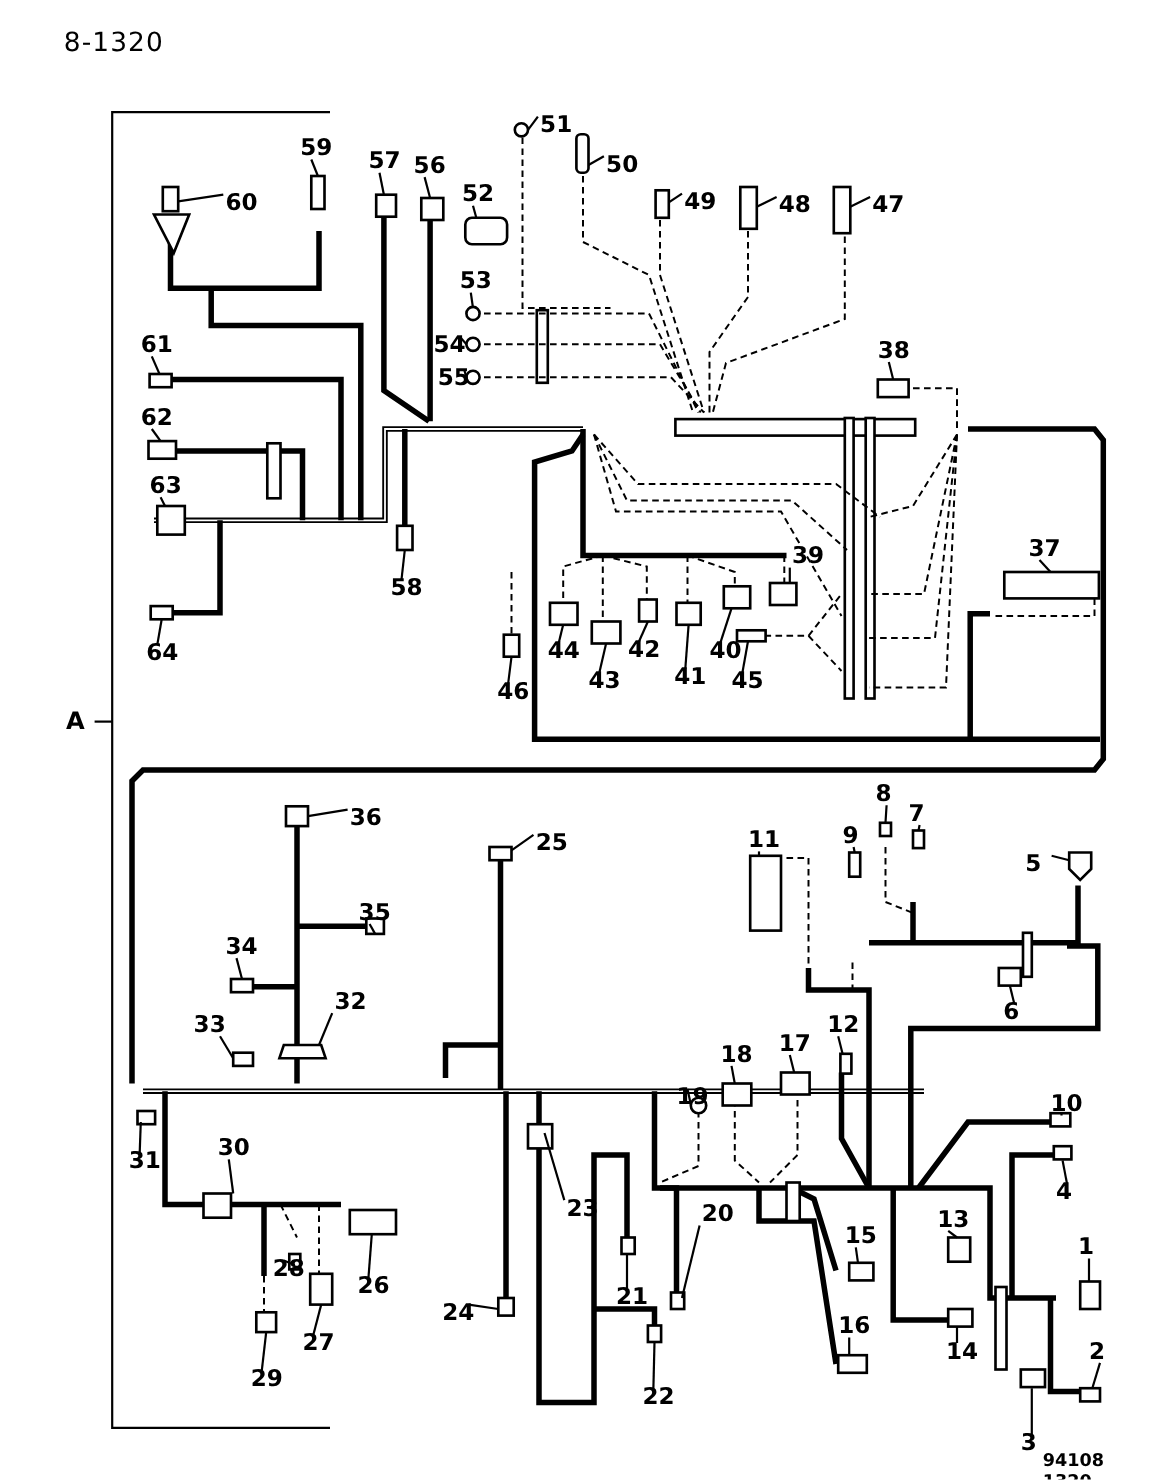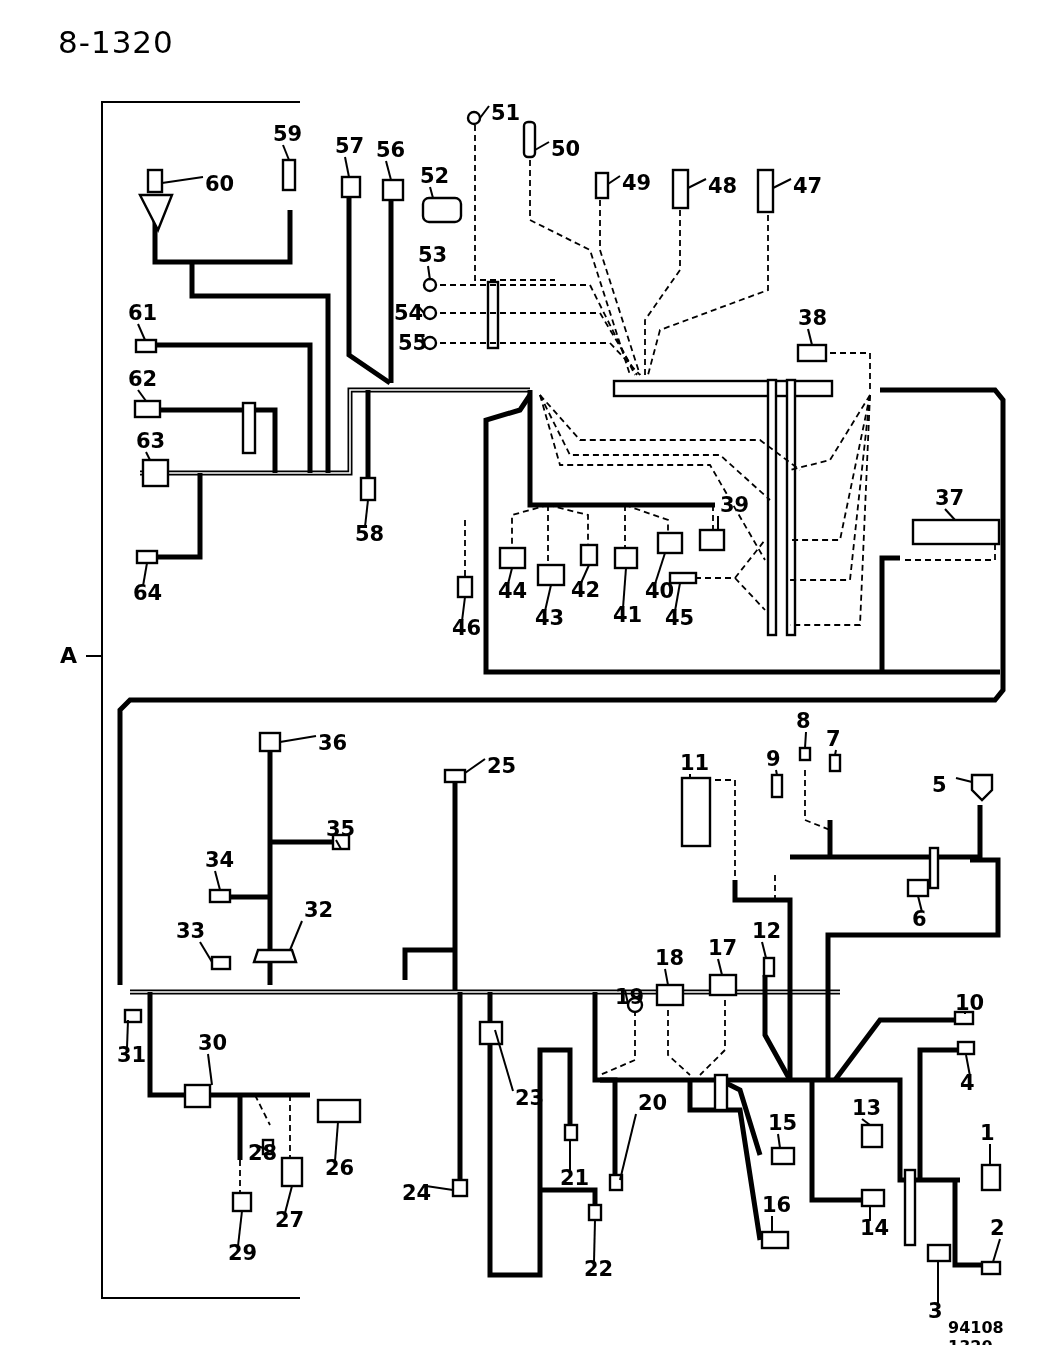--- a/index.html
+++ b/index.html
@@ -1,17 +1,17 @@
 <!DOCTYPE html>
 <html><head>
 <meta charset="utf-8">
 <style>
   html, body { margin: 0; padding: 0; background: #ffffff; }
   body { width: 1046px; height: 1345px; position: relative; overflow: hidden; font-family: "DejaVu Sans", sans-serif; }
-  #page-title { position: absolute; left: 58px; top: 24px; font-size: 31px; color: #000; letter-spacing: 1px; }
+  #page-title { position: absolute; left: 58px; top: 24px; font-size: 24px; color: #000; letter-spacing: 1px; }
   #fig-code { position: absolute; left: 948px; top: 1318px; font-size: 16px; font-weight: bold; color: #000; }
   svg#diagram { position: absolute; left: 0; top: 0; }
   .wire { fill: none; stroke: #000; stroke-width: 5; }
   .wire-in { fill: none; stroke: #fff; stroke-width: 1.6; }
   .dash { fill: none; stroke: #000; stroke-width: 1.8; stroke-dasharray: 6 4; }
   .thin { fill: none; stroke: #000; stroke-width: 2; }
   .part { fill: #fff; stroke: #000; stroke-width: 2.4; }
   .callout { font-family: "DejaVu Sans", sans-serif; font-weight: bold; font-size: 21px; fill: #000; }
   .sect { font-family: "DejaVu Sans", sans-serif; font-weight: bold; font-size: 22px; fill: #000; }
 </style>

